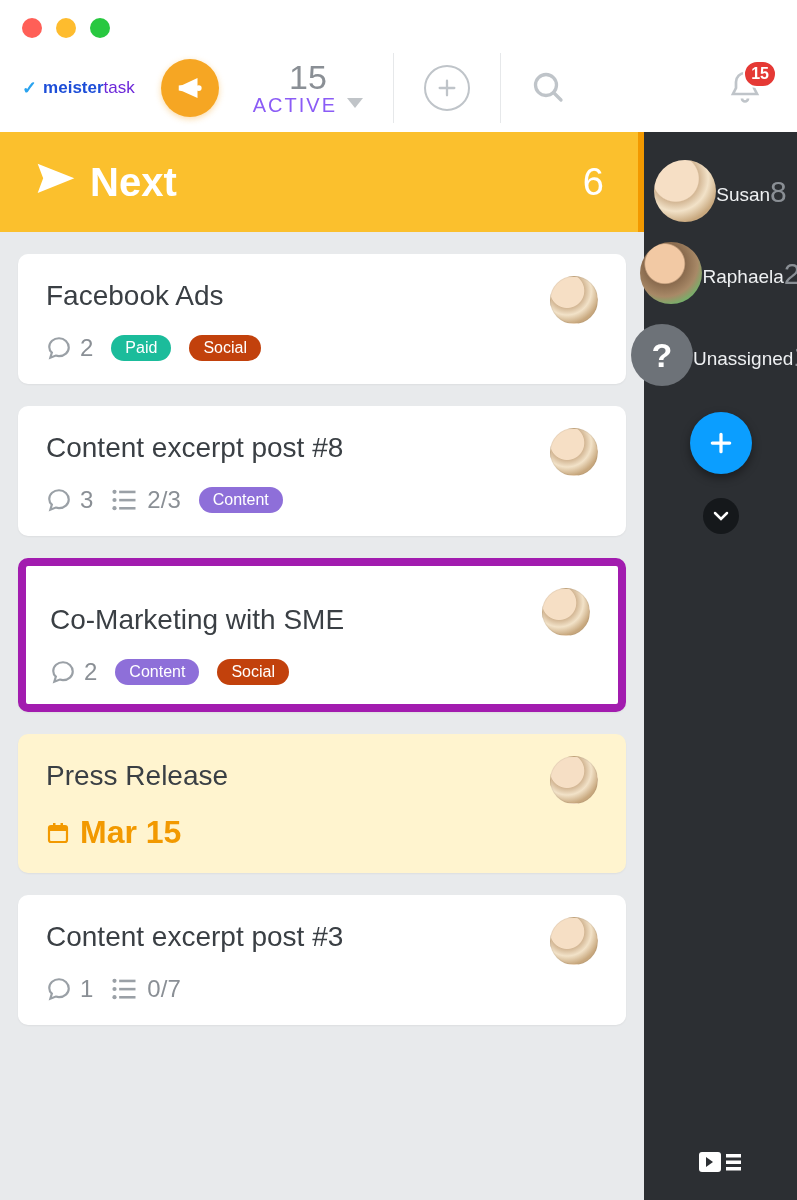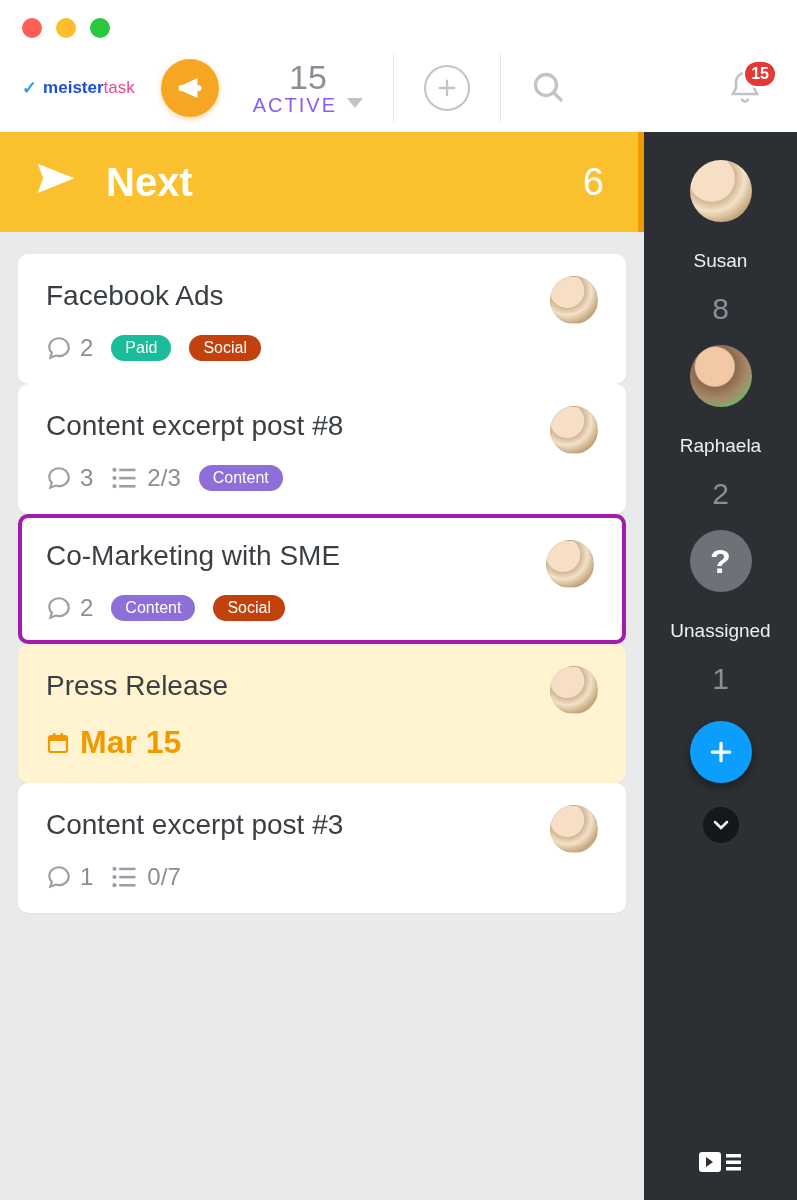--- a/index.html
+++ b/index.html
@@ -36,21 +36,21 @@
   .logo {
     display: flex;
     align-items: center;
     gap: 6px;
     color: #444;
     font-size: 17px;
     font-weight: 400;
   }
   .logo-check { color: #2aa3ef; font-weight: bold; font-size: 18px;}
   .logo-text .bold { font-weight: 600; color: #1d4ed8;}
-  .logo-text .thin { color: #ec4899; }
+  .logo-text .thin { color: #6d28d9; }
   .mega-btn {
     margin-left: 26px;
     width: 58px; height: 58px;
     border-radius: 50%;
     background: #f6a623;
     display: flex; align-items: center; justify-content: center;
     box-shadow: 0 2px 6px rgba(246,166,35,.4);
   }
   .active-block {
     margin-left: 34px;
@@ -94,43 +94,44 @@
   .section-header {
     background:#fbc02d;
     color:#fff;
     height:100px;
     display:flex;
     align-items:center;
     padding:0 34px;
     border-right: 6px solid #f29900;
   }
   .section-title {
-    font-size:40px; font-weight:600; margin-left:28px;
+    font-size:40px; font-weight:600; margin-left:12px;
   }
   .section-count {
     margin-left:auto; font-size:38px; font-weight:500;
   }
   .cards {
     background:#e8eaec;
     flex:1;
     padding:22px 18px;
     display:flex;
     flex-direction:column;
+    gap:22px;
     overflow:hidden;
   }
   .card {
     background:#fff;
     border-radius:10px;
     padding:26px 28px 22px 28px;
     box-shadow: 0 1px 2px rgba(0,0,0,.05);
     position:relative;
   }
   .card.selected {
-    border:4px solid #a21caf;
-    padding:22px 24px 18px 24px;
+    border:8px solid #a21caf;
+    padding:38px 24px 18px 24px;
   }
   .card.highlight {
     background:#fff4cf;
   }
   .card-title {
     font-size:28px;
     color:#3a3f44;
     font-weight:400;
   }
   .card-meta {
@@ -162,21 +163,21 @@
     width:153px;
     background:#2c2f33;
     color:#fff;
     display:flex;
     flex-direction:column;
     align-items:center;
     padding-top:28px;
     position:relative;
   }
   .sb-person {
-    display:flex;flex-direction:column;align-items:center;margin-bottom:20px;gap:20px;
+    display:flex;align-items:center;margin-bottom:20px;
   }
   .sb-avatar {
     width:62px;height:62px;border-radius:50%;
     background: radial-gradient(circle at 35% 30%, #f6dfc5 0%, #f6dfc5 38%, #d4b896 40%, #f2e2c8 55%, #c8a87e 75%);
   }
   .sb-avatar.raph {
     background: radial-gradient(circle at 40% 35%, #f2c9a4 0%, #f2c9a4 35%, #8a6b4e 38%, #a88967 60%, #6bb86b 80%);
   }
   .sb-avatar.unassigned {
     background:#6d7278;

